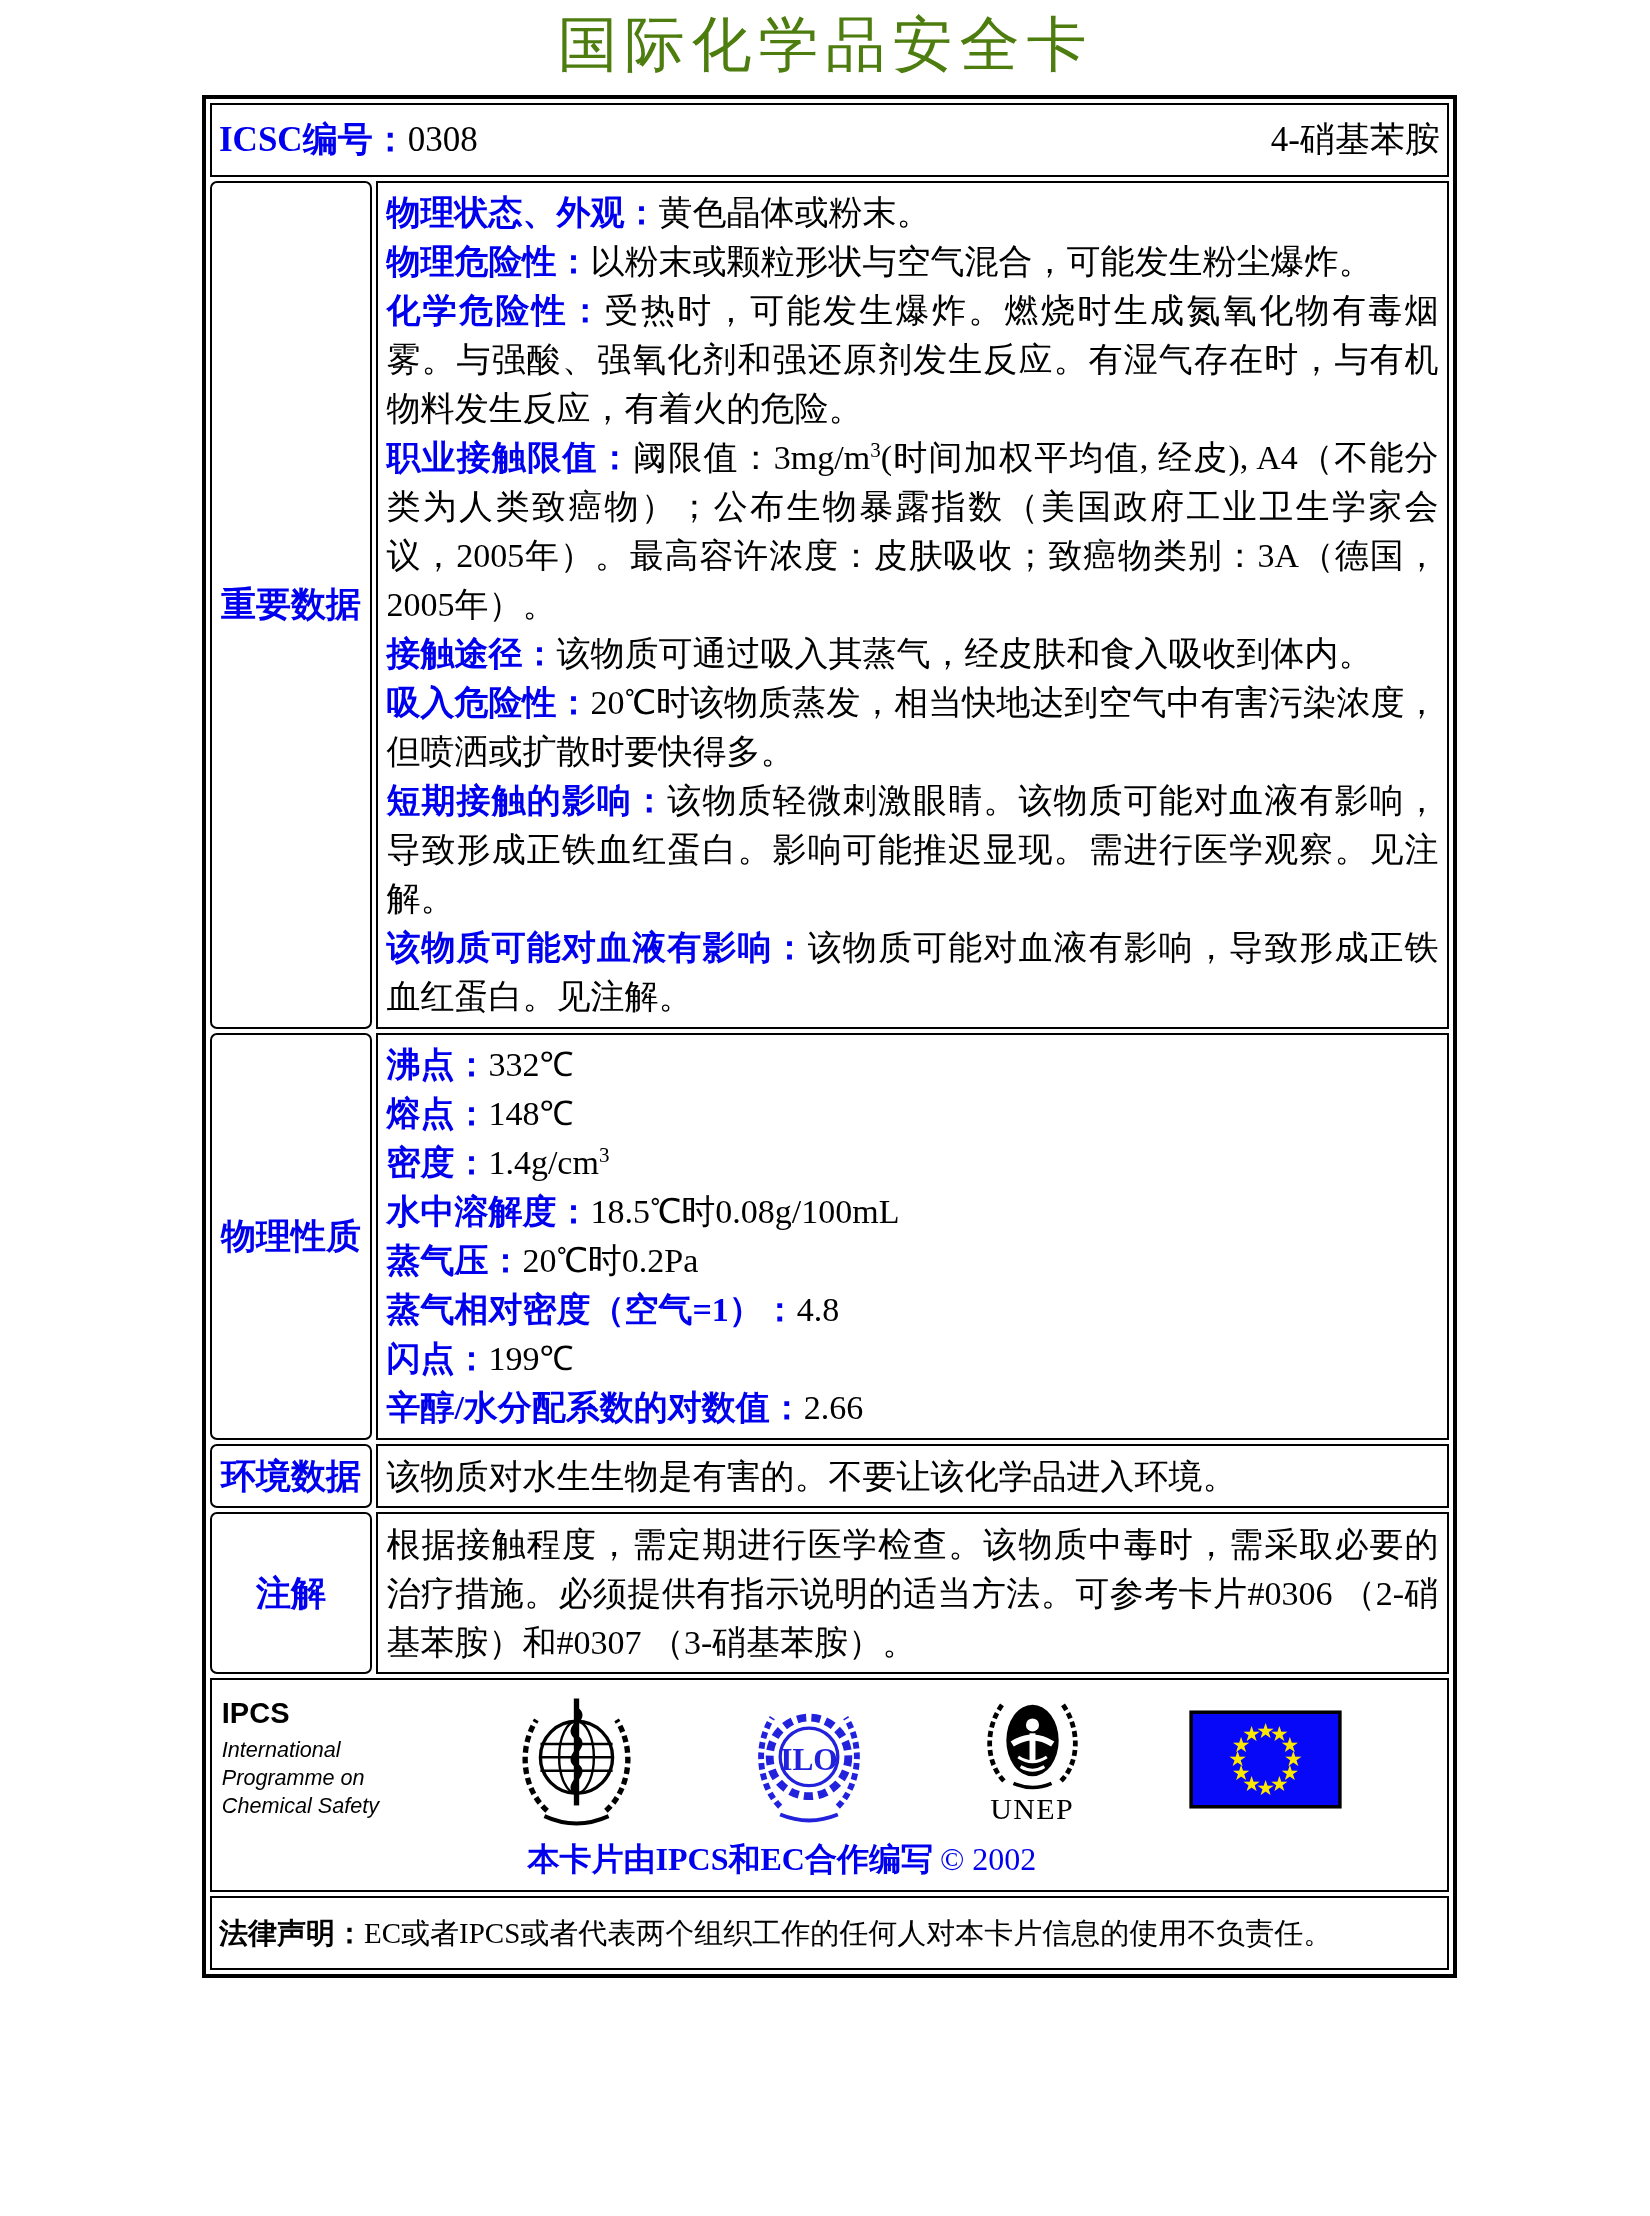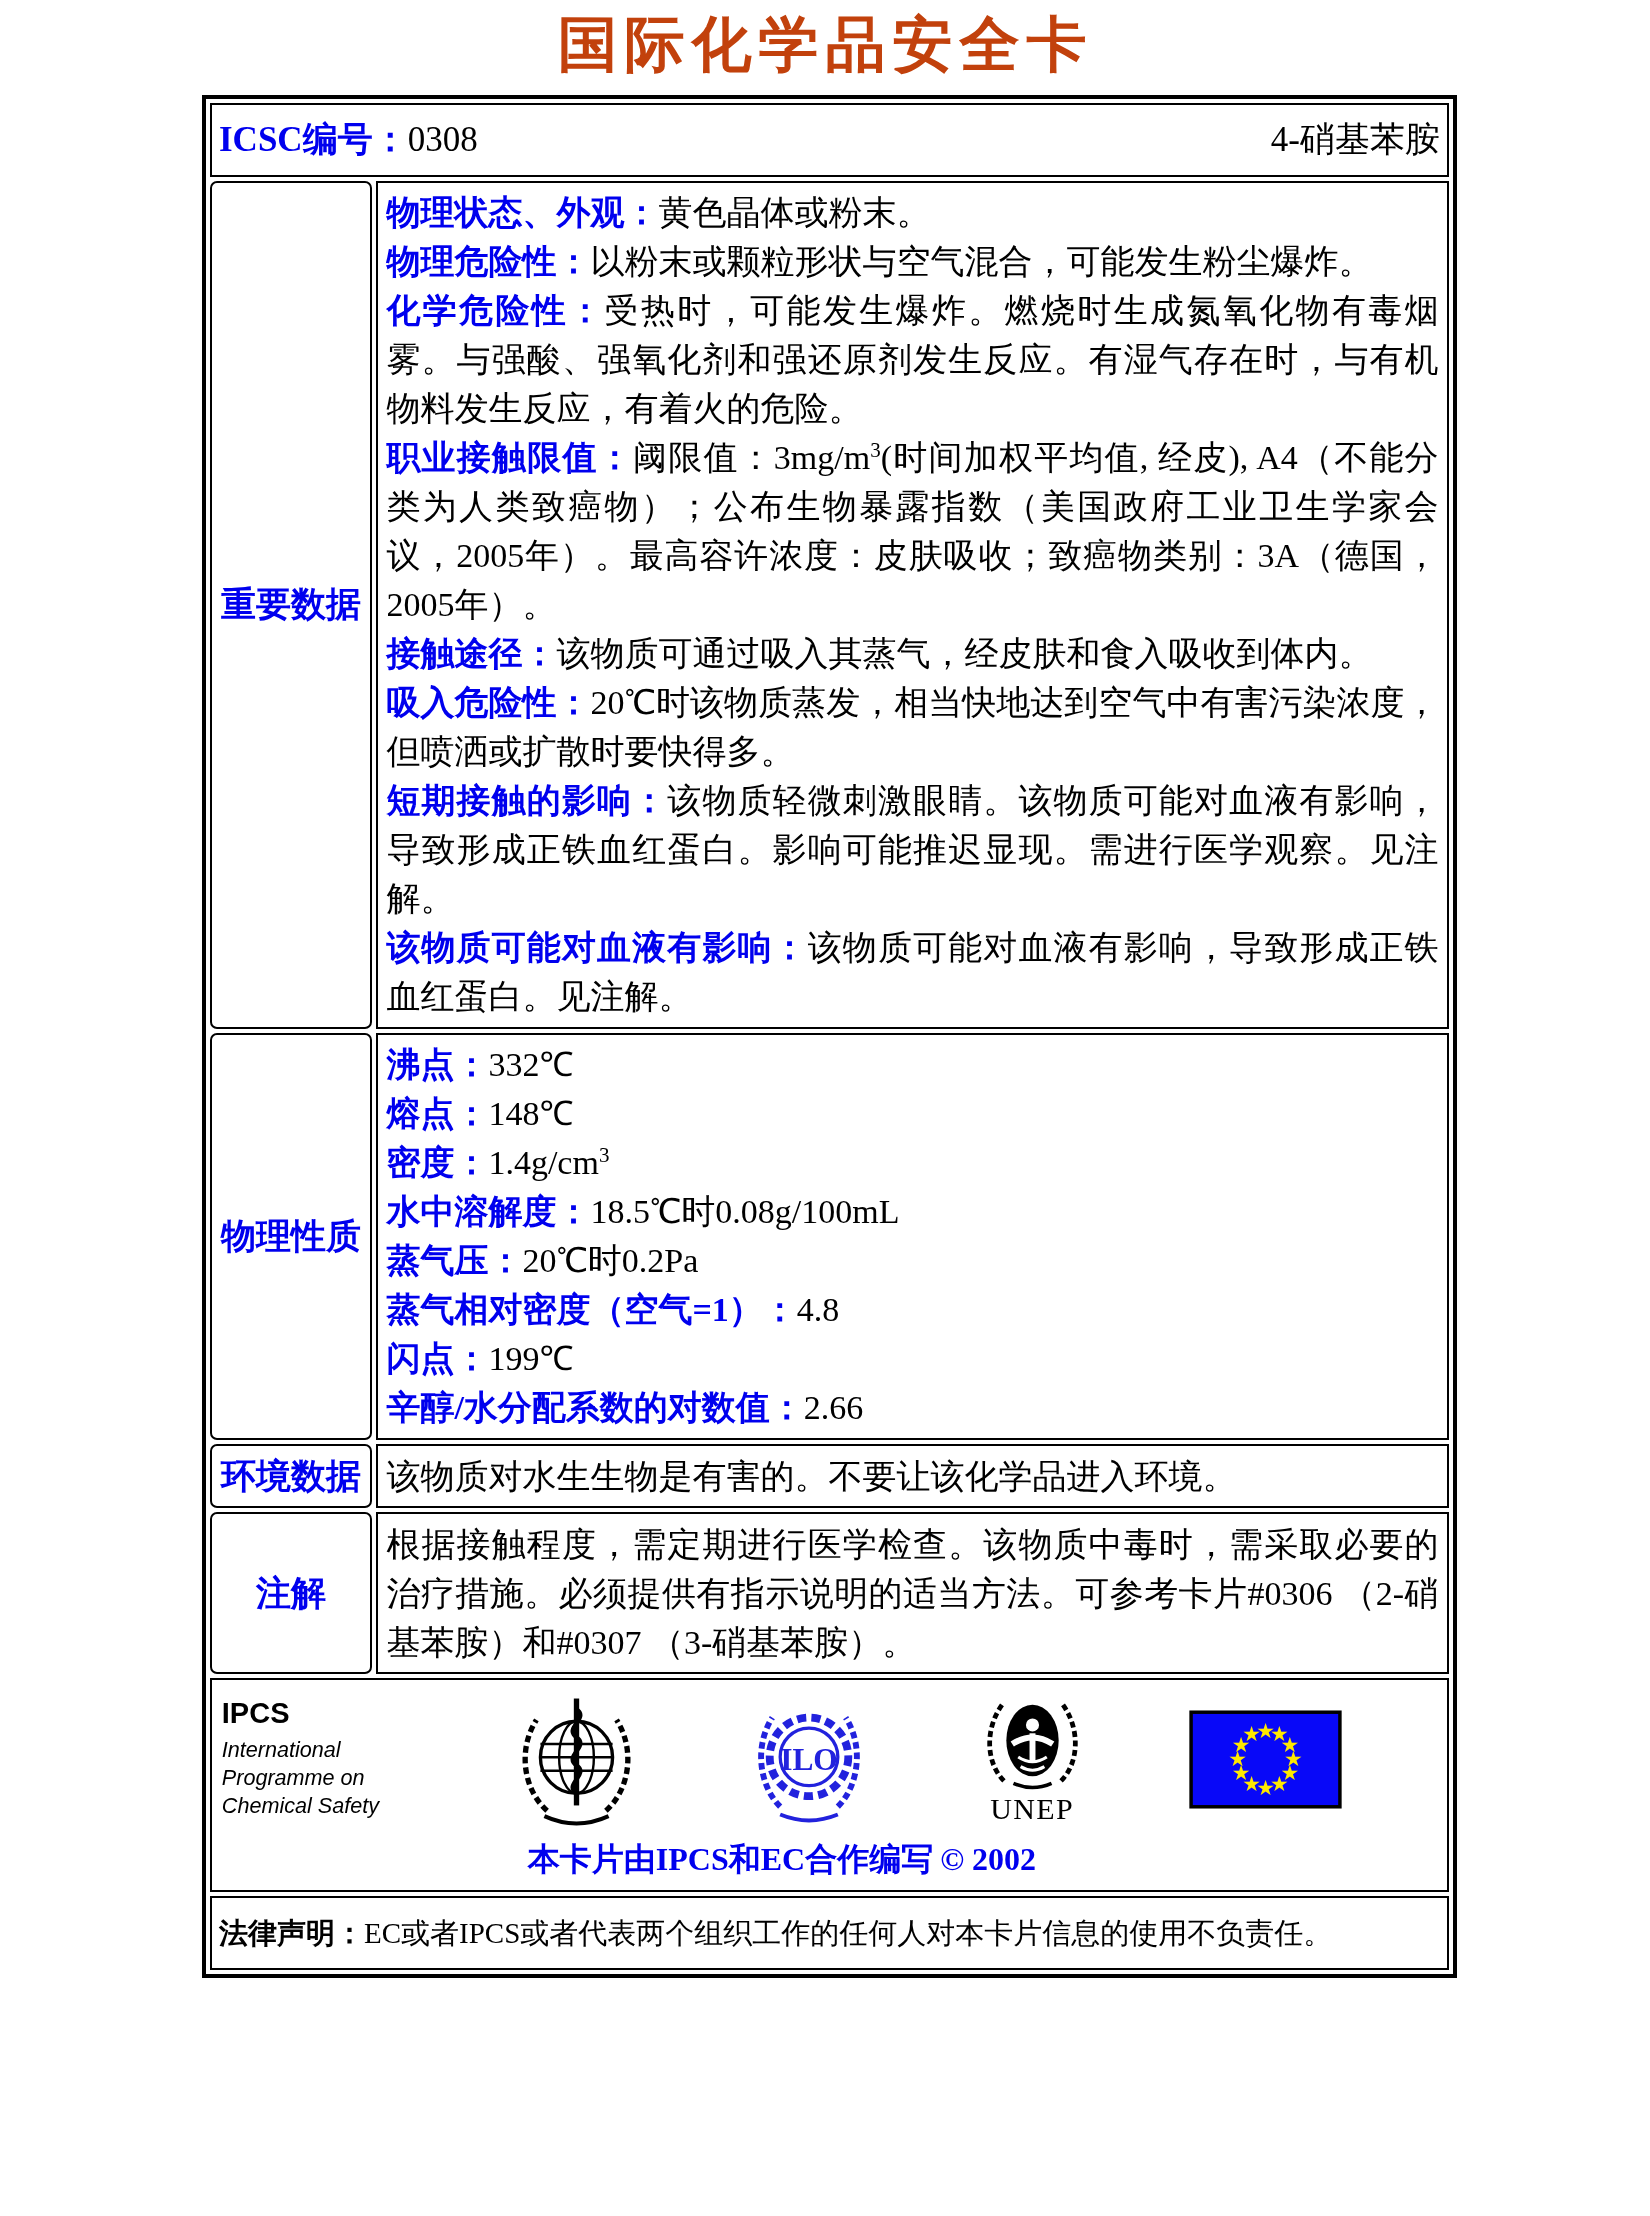--- a/index.html
+++ b/index.html
@@ -11,22 +11,22 @@
     width: 1651px;
     min-height: 2216px;
     font-family: "Liberation Serif", serif;
     color: #000000;
   }
   .page-title {
     margin: 9.8px 0 15.3px 0;
     text-align: center;
     font-size: 60px;
     line-height: 70px;
-    font-weight: bold;
-    color: #c2410c;
+    font-weight: normal;
+    color: #4d7c0f;
     letter-spacing: 7px;
   }
   table.card {
     margin-left: 202px;
     width: 1255px;
     border: 4.9px solid #000;
     border-collapse: separate;
     border-spacing: 4.2px;
     background: #fff;
     table-layout: fixed;
@@ -92,21 +92,21 @@
     letter-spacing: 1.4px;
     margin-top: -2.8px;
   }
   .caption-row {
     margin-top: 11px;
     text-align: center;
     font-size: 32px;
     color: #0000EE;
   }
   .caption-strong { font-weight: bold; }
-  .caption-copy { font-weight: bold; margin-left: 7px; }
+  .caption-copy { font-weight: normal; margin-left: 7px; }
   td.legal-cell {
     font-size: 29px;
     line-height: 39px;
     padding: 15.3px 7px;
   }
   .legal-label { font-weight: bold; }
 </style>
 </head>
 <body>
 

